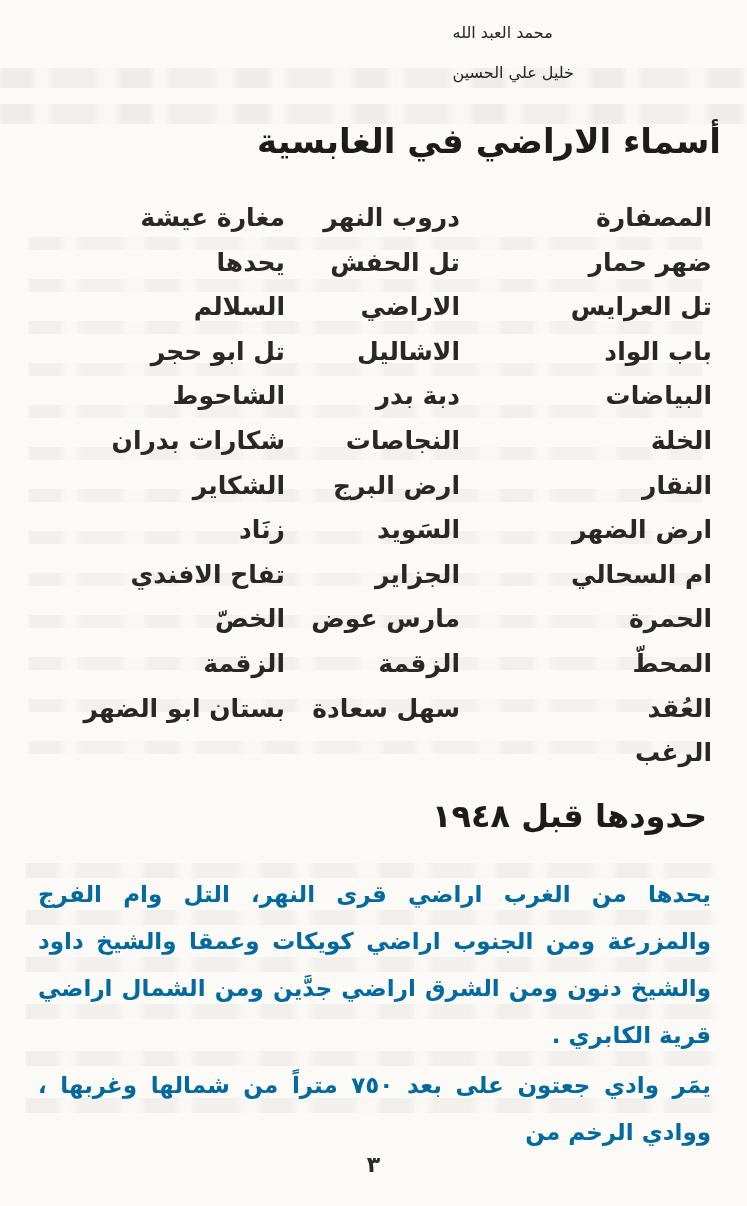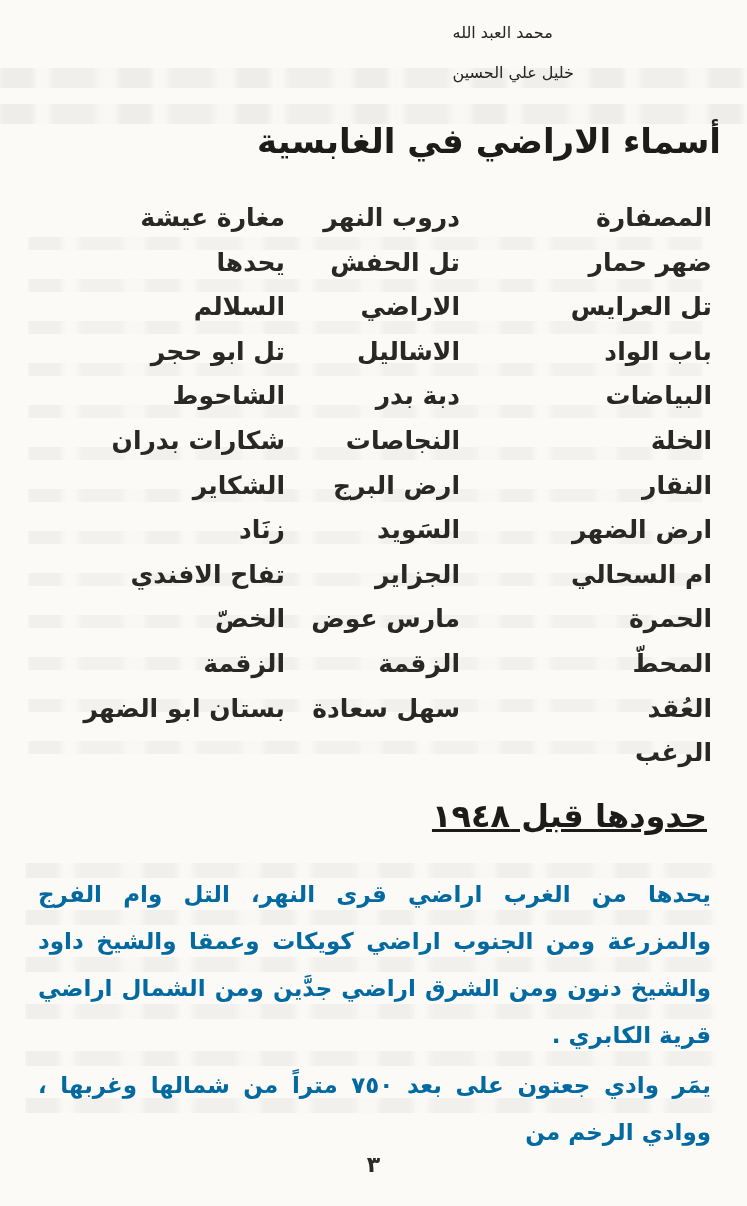--- a/index.html
+++ b/index.html
@@ -39,21 +39,21 @@
   .authors {
     position:absolute; top:13px; right:173px; direction:rtl;
     text-align:left; font-size:16px; font-weight:normal; line-height:40px;
     letter-spacing:.5px;
   }
   .section-title {
     position:absolute; direction:rtl; text-align:right;
     font-weight:bold; color:#1d1c1a;
   }
   .title-lands { top:121px; right:26px; font-size:34px; }
-  .title-borders { top:797px; right:40px; font-size:32px;text-decoration:underline; }
+  .title-borders { top:797px; right:40px; font-size:32px; }
 
   .land-grid {
     position:absolute; top:196px; left:35px; right:35px;
     direction:rtl;
     display:grid;
     grid-template-columns:252px 175px auto;
     grid-auto-rows:44.6px;
   }
   .land-cell {
     font-size:25px; font-weight:bold; line-height:44.6px;

